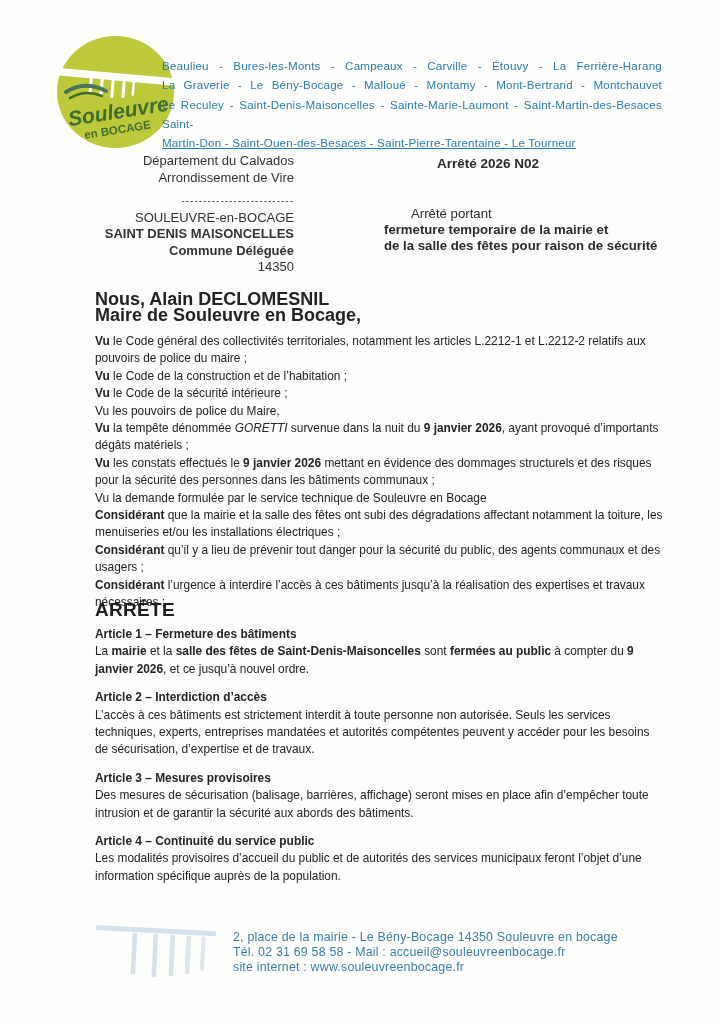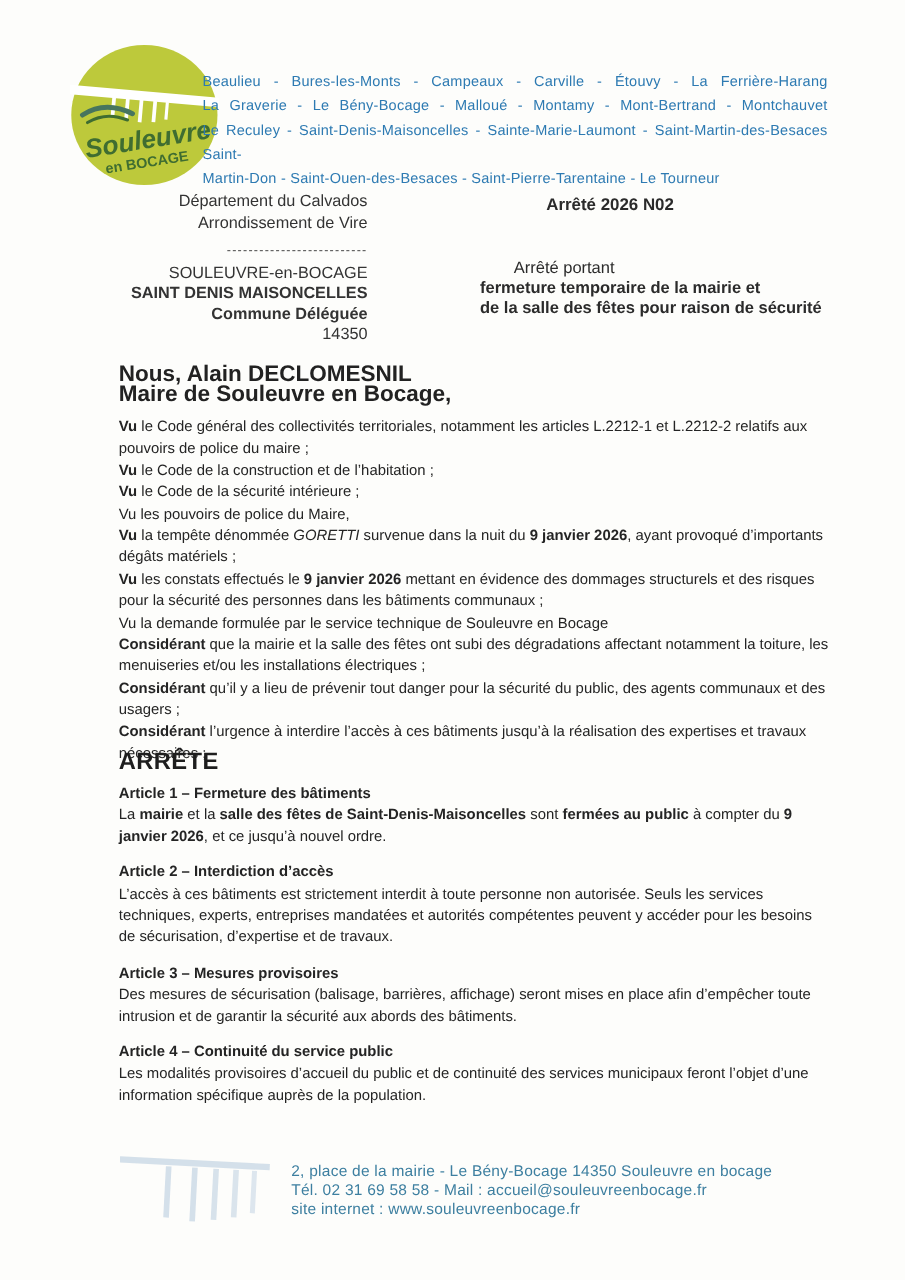--- a/index.html
+++ b/index.html
@@ -15,21 +15,21 @@
   .b{font-weight:bold;}
   .i{font-style:italic;}
 
   
   .logo{position:absolute;left:56px;top:35px;width:119px;height:114px;}
   .communes{
     position:absolute;left:162px;top:56px;width:500px;
     color:#2d7ab2;font-size:11.6px;line-height:19.3px;letter-spacing:.2px;
   }
   .communes .line{text-align:justify;text-align-last:justify;}
-  .communes .line.last{text-align:left;text-align-last:left;}
+  .communes .line.last{text-align:left;text-align-last:left;text-decoration:underline;}
 
   
   .admin-left{
     position:absolute;left:88px;top:153px;width:206px;
     text-align:right;font-size:13px;line-height:16.5px;color:#333;
   }
   .admin-left .sep{font-size:10px;letter-spacing:1px;margin-top:7px;color:#444;}
   .arrete-num{
     position:absolute;left:437px;top:156px;
     font-size:13.5px;font-weight:bold;color:#2b2b2b;
@@ -148,21 +148,21 @@
       <div class="article">
         <div class="article-title">Article 2 – Interdiction d’accès</div>
         <p class="para"><span>L’accès à ces bâtiments est strictement interdit à toute personne non autorisée. Seuls les services techniques, experts, entreprises mandatées et autorités compétentes peuvent y accéder pour les besoins de sécurisation, d’expertise et de travaux.</span></p>
       </div>
       <div class="article">
         <div class="article-title">Article 3 – Mesures provisoires</div>
         <p class="para"><span>Des mesures de sécurisation (balisage, barrières, affichage) seront mises en place afin d’empêcher toute intrusion et de garantir la sécurité aux abords des bâtiments.</span></p>
       </div>
       <div class="article">
         <div class="article-title">Article 4 – Continuité du service public</div>
-        <p class="para"><span>Les modalités provisoires d’accueil du public et de continuité des services municipaux feront l’objet d’une information spécifique auprès de la population.</span></p>
+        <p class="para"><span>Les modalités provisoires d’accueil du public et de autorités des services municipaux feront l’objet d’une information spécifique auprès de la population.</span></p>
       </div>
     </div>
 
   <div class="footer-mark">
     <svg width="125" height="58" viewBox="0 0 125 58">
       <g transform="rotate(3 0 6)">
         <rect x="0" y="4" width="120" height="5" fill="#ccdae6" opacity="0.85"></rect>
         <rect x="37" y="10" width="4.5" height="41" fill="#d4e0ea"></rect>
         <rect x="58" y="10" width="4.5" height="43" fill="#d4e0ea"></rect>
         <rect x="75" y="10" width="4.5" height="41" fill="#d7e2eb"></rect>

